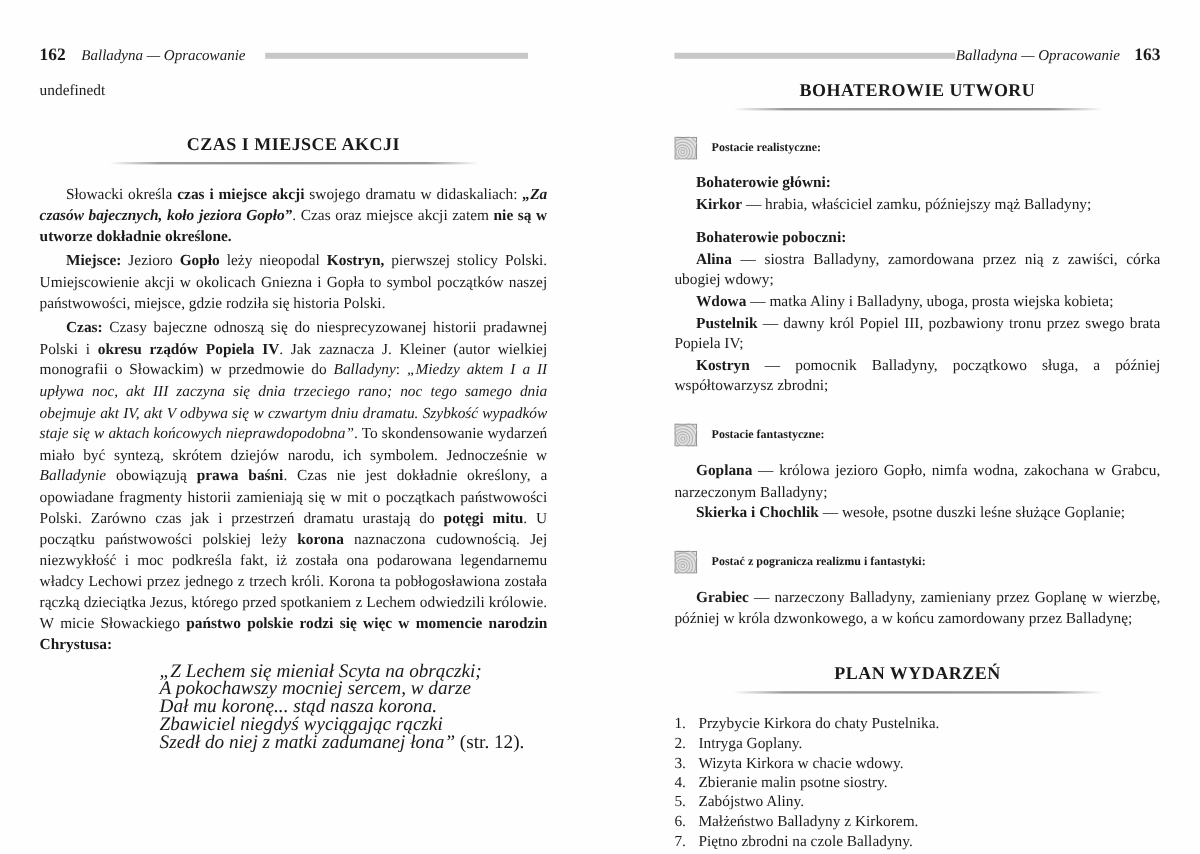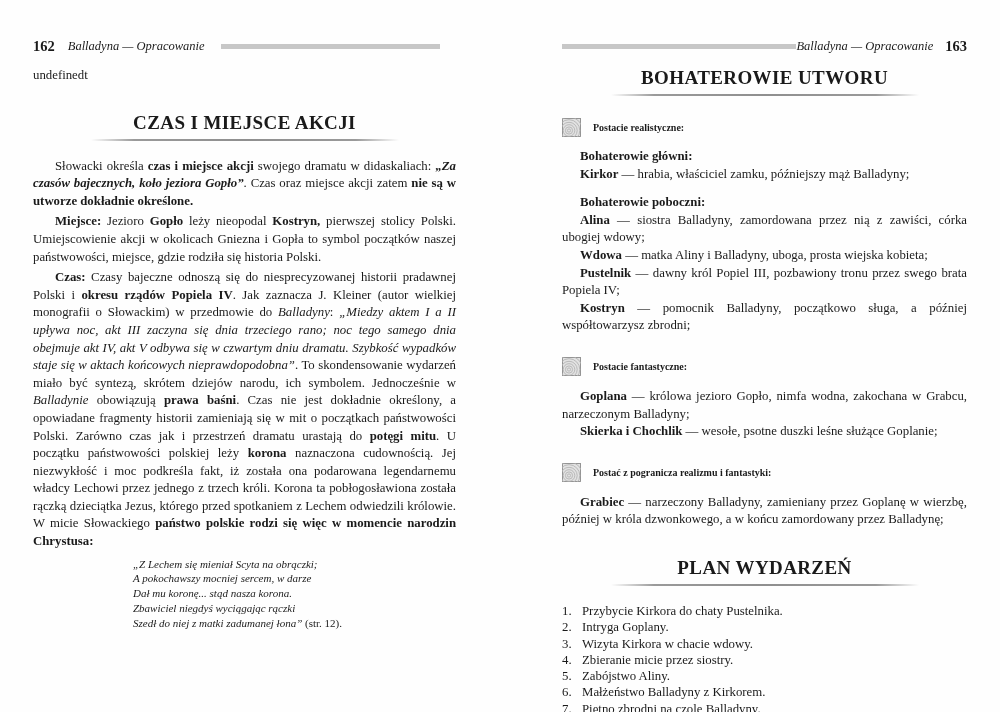--- a/index.html
+++ b/index.html
@@ -18,42 +18,42 @@
   .page-left .runtitle{margin-left:13px;}
   .page-right .runtitle{margin-right:12px;}
   .header-bar{height:5px;background:#c7c7c7;align-self:center;}
   .page-left .header-bar{flex:1;margin-left:16px;margin-right:16px;}
   .page-right .header-bar{width:246px;}
   .header-spacer{flex:1;}
 
   
   .section-heading{text-align:center;}
   .section-heading h2{
-    margin:0;font-size:19px;font-weight:bold;letter-spacing:.4px;display:inline-block;
+    margin:0;font-size:15px;font-weight:bold;letter-spacing:.4px;display:inline-block;
   }
   .heading-rule{
     height:2px;width:308px;margin:5px auto 0;
     background:linear-gradient(to right,rgba(160,160,160,0),#9a9a9a 14%,#8f8f8f 50%,#9a9a9a 86%,rgba(160,160,160,0));
   }
 
   
   .para,.entry,.subtitle{
     margin:0;font-size:12.8px;line-height:17.6px;text-align:justify;
   }
   .para{text-indent:22px;}
   .para.noindent{text-indent:0;}
   .para + .para{margin-top:3px;}
   .seg-b{font-weight:bold;}
   .seg-i{font-style:italic;}
   .seg-bi{font-weight:bold;font-style:italic;}
 
   .page-left .section-heading{margin:27px 0 17px;}
 
   
-  .verse{margin:6px 0 0 100px;font-style:italic;font-size:11px;line-height:14.8px;}
+  .verse{margin:6px 0 0 100px;font-style:italic;font-size:16px;line-height:14.8px;}
   .verse .roman{font-style:normal;text-align:center;}
 
   
   .page-right .section-heading{margin:13px 0 0;}
   .group-label{display:flex;align-items:center;margin-top:22px;}
   .group-label .glabel{font-size:10px;font-weight:bold;margin-left:12px;}
   .pattern-icon{flex:0 0 auto;display:block;}
   .subtitle{font-weight:bold;text-indent:18px;margin-top:11px;text-align:left;}
   .entry{text-indent:18px;}
   .group .first-after-label{margin-top:12px;}
@@ -183,21 +183,21 @@
       <div class="plan-item">
           <span class="num">2.</span>
           <span>Intryga Goplany.</span>
         </div>
       <div class="plan-item">
           <span class="num">3.</span>
           <span>Wizyta Kirkora w chacie wdowy.</span>
         </div>
       <div class="plan-item">
           <span class="num">4.</span>
-          <span>Zbieranie micie przez siostry.</span>
+          <span>Zbieranie malin psotne siostry.</span>
         </div>
       <div class="plan-item">
           <span class="num">5.</span>
           <span>Zabójstwo Aliny.</span>
         </div>
       <div class="plan-item">
           <span class="num">6.</span>
           <span>Małżeństwo Balladyny z Kirkorem.</span>
         </div>
       <div class="plan-item">

